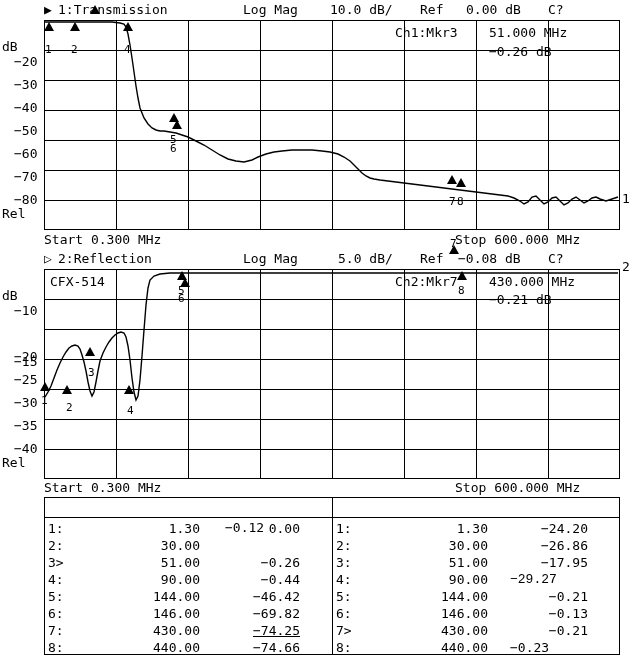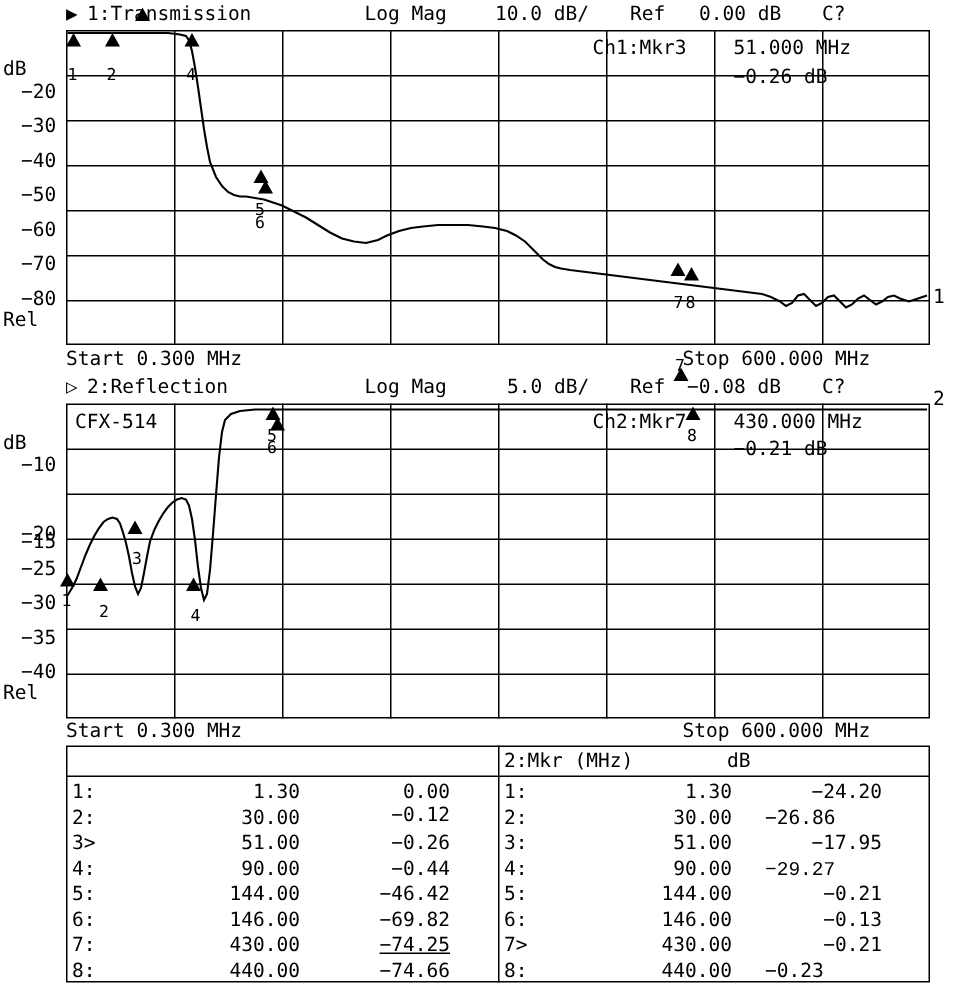--- a/index.html
+++ b/index.html
@@ -153,29 +153,28 @@
   <div class="mk" style="left:458px;top:285px;">8</div>
   <div class="mk" style="left:622px;top:261px;font-size:13px;">2</div>
 
   <div class="t" style="left:44px;top:481px;">Start 0.300 MHz</div>
   <div class="t" style="left:455px;top:481px;">Stop 600.000 MHz</div>
 
   <div class="grid" style="left:44px;top:497px;width:576px;height:158px;"></div>
   <div class="vline" style="left:332px;top:497px;height:158px;"></div>
   <div class="hline" style="left:44px;top:517px;width:576px;"></div>
 
-  <div class="tbl" style="left:336px;top:499px;">2:Mkr (MHz)        dB</div>
 
   <div class="tbl" style="left:48px;top:520px;"><span>1:</span></div>
   <div class="tbl" style="left:120px;top:520px;width:80px;text-align:right;">1.30</div>
   <div class="tbl" style="left:225px;top:520px;width:75px;text-align:right;">0.00</div>
 
   <div class="tbl" style="left:48px;top:537px;"><span>2:</span></div>
   <div class="tbl" style="left:120px;top:537px;width:80px;text-align:right;">30.00</div>
-  <div class="tbl" style="left:225px;top:535px;width:75px;text-align:right;">−0.12</div>
+  <div class="tbl" style="left:225px;top:519px;width:75px;">−0.12</div>
 
   <div class="tbl" style="left:48px;top:554px;"><span>3&gt;</span></div>
   <div class="tbl" style="left:120px;top:554px;width:80px;text-align:right;">51.00</div>
   <div class="tbl" style="left:225px;top:554px;width:75px;text-align:right;">−0.26</div>
 
   <div class="tbl" style="left:48px;top:571px;"><span>4:</span></div>
   <div class="tbl" style="left:120px;top:571px;width:80px;text-align:right;">90.00</div>
   <div class="tbl" style="left:225px;top:571px;width:75px;text-align:right;">−0.44</div>
 
   <div class="tbl" style="left:48px;top:588px;"><span>5:</span></div>
@@ -193,21 +192,21 @@
   <div class="tbl" style="left:48px;top:639px;"><span>8:</span></div>
   <div class="tbl" style="left:120px;top:639px;width:80px;text-align:right;">440.00</div>
   <div class="tbl" style="left:225px;top:639px;width:75px;text-align:right;">−74.66</div>
 
   <div class="tbl" style="left:336px;top:520px;"><span>1:</span></div>
   <div class="tbl" style="left:408px;top:520px;width:80px;text-align:right;">1.30</div>
   <div class="tbl" style="left:510px;top:520px;width:78px;text-align:right;">−24.20</div>
 
   <div class="tbl" style="left:336px;top:537px;"><span>2:</span></div>
   <div class="tbl" style="left:408px;top:537px;width:80px;text-align:right;">30.00</div>
-  <div class="tbl" style="left:510px;top:537px;width:78px;">−26.86</div>
+  <div class="tbl" style="left:510px;top:537px;width:78px;text-align:right;">−26.86</div>
 
   <div class="tbl" style="left:336px;top:554px;"><span>3:</span></div>
   <div class="tbl" style="left:408px;top:554px;width:80px;text-align:right;">51.00</div>
   <div class="tbl" style="left:510px;top:554px;width:78px;text-align:right;">−17.95</div>
 
   <div class="tbl" style="left:336px;top:571px;"><span>4:</span></div>
   <div class="tbl" style="left:408px;top:571px;width:80px;text-align:right;">90.00</div>
   <div class="tbl" style="left:510px;top:571px;width:78px;font-family:Liberation Mono, monospace;">−29.27</div>
 
   <div class="tbl" style="left:336px;top:588px;"><span>5:</span></div>

